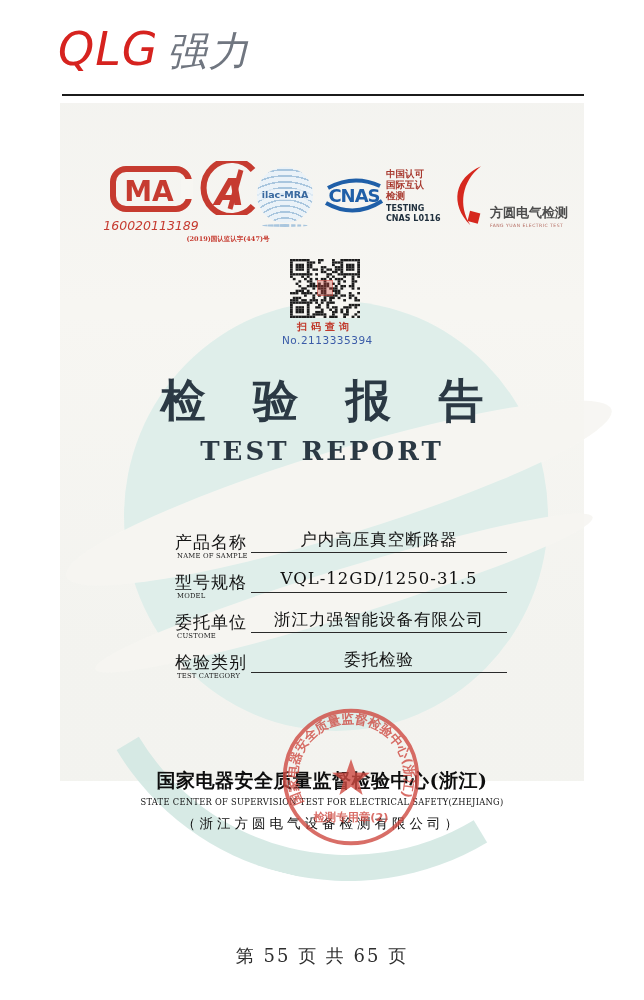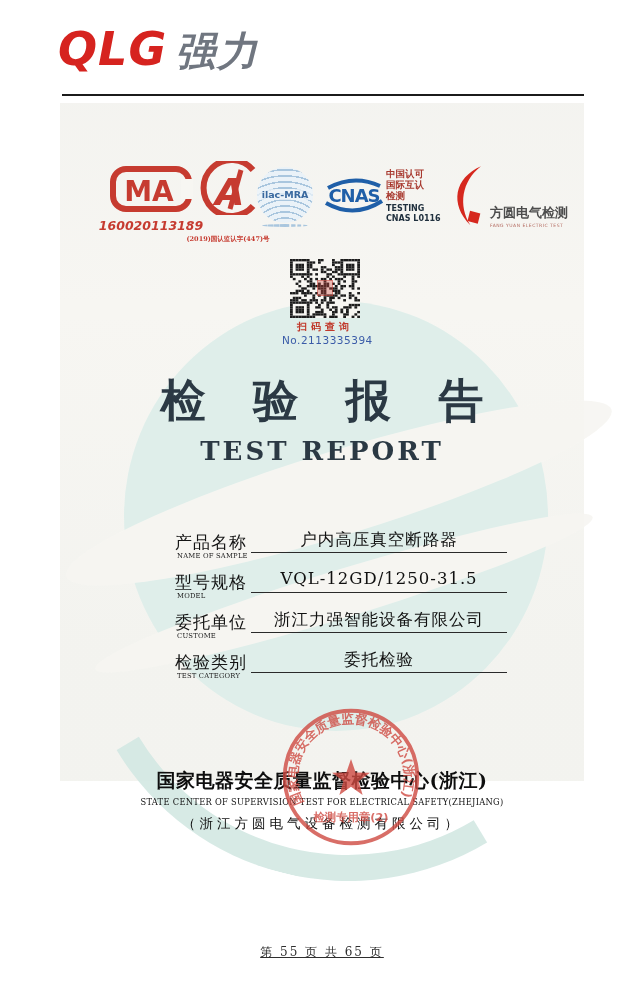--- a/index.html
+++ b/index.html
@@ -6,21 +6,21 @@
   html,body { background:#ffffff; }
   body {
     width:644px; height:1000px; position:relative; overflow:hidden;
     font-family:"DejaVu Serif","Liberation Serif",serif;
     color:#1c1c1c;
   }
   .page { position:absolute; inset:0; background:#ffffff; }
 
   
   .logo { position:absolute; left:58px; top:22px; font-family:"DejaVu Sans","Liberation Sans",sans-serif;
-          font-style:italic; font-weight:700; white-space:nowrap; }
+          font-style:italic; font-weight:400; white-space:nowrap; }
   .logo-en { font-size:46px; color:#d6231f; letter-spacing:1px; }
   .logo-cn { font-size:40px; color:#707680; margin-left:8px; letter-spacing:2px; }
   .header-rule { position:absolute; left:62px; top:94px; width:522px; height:2px; background:#1b1b1b; }
 
   
   .scan { position:absolute; left:60px; top:103px; width:524px; height:678px;
           background:#f7f6f2;
           background-image:linear-gradient(180deg, rgba(190,200,205,0.06), rgba(255,255,255,0) 30%, rgba(170,190,185,0.05) 80%); }
 
   
@@ -31,21 +31,21 @@
   .wm-band2 { position:absolute; left:-40px; top:268px; width:520px; height:48px; background:#f7f6f2;
               border-radius:50%; transform:rotate(-17deg); }
   .wm-tail { position:absolute; left:-46px; top:40px; width:540px; height:540px; border:26px solid transparent;
              border-bottom-color:#d3e8e3; border-radius:50%; transform:rotate(14deg); }
 
   .scan-content { position:absolute; inset:0; z-index:1; }
 
   
   .mark { position:absolute; text-align:center; }
   .mark-cma { left:32px; top:62px; width:118px; }
-  .cma-number { font-family:"DejaVu Sans","Liberation Sans",sans-serif; font-weight:700; font-style:italic;
+  .cma-number { font-family:"DejaVu Sans","Liberation Sans",sans-serif; font-weight:400; font-style:italic;
                 font-size:12.5px; color:#c63b30; margin-top:1px; letter-spacing:0; white-space:nowrap; }
   .mark-cal { left:122px; top:58px; width:92px; }
   .cal-caption { font-size:6.5px; color:#c63b30; font-weight:bold; margin-top:16px; white-space:nowrap; }
   .mark-ilac { left:196px; top:64px; width:58px; }
   .ilac-circle { width:56px; height:56px; border-radius:50%; margin:0 auto; position:relative; overflow:hidden;
                  background:repeating-radial-gradient(circle at 50% 135%, #a9c6de 0 1.5px, #eaf2f8 1.5px 6px); }
   .ilac-label { position:absolute; left:0; right:0; top:22px; font-family:"DejaVu Sans","Liberation Sans",sans-serif;
                 font-size:9.5px; font-weight:bold; color:#39699f; background:rgba(238,244,249,.75); }
   .ilac-fringe { width:46px; margin:1px auto 0; border-bottom:3px dotted #a9c6de; border-radius:50%; }
   .mark-cnas { left:262px; top:66px; width:120px; display:flex; text-align:left; }
@@ -87,22 +87,22 @@
                color:#0e0e0e; letter-spacing:.5px; white-space:nowrap; }
   .footer-en { position:absolute; left:0; right:0; top:694px; text-align:center; font-size:8.3px; font-weight:normal;
                color:#101010; letter-spacing:.3px; white-space:nowrap; }
   .footer-co { position:absolute; left:0; right:0; top:712px; text-align:center; font-size:13.5px;
                color:#101010; letter-spacing:4px; white-space:nowrap; }
 
   
   .seal { position:absolute; left:220px; top:603px; width:142px; height:142px; z-index:3; opacity:.8; pointer-events:none; }
 
   
-  .pagination { position:absolute; left:0; right:0; top:944px; text-align:center; font-size:12px; color:#2e2e2e;
-                letter-spacing:2px;text-decoration:underline; }
+  .pagination { position:absolute; left:0; right:0; top:944px; text-align:center; font-size:18px; color:#2e2e2e;
+                letter-spacing:2px; }
 
   svg text { font-family:"DejaVu Sans","Liberation Sans",sans-serif; }
 </style>
 </head>
 <body>
 
 <div class="page">
 
   <div class="logo">
     <span class="logo-en">QLG</span><span class="logo-cn">强力</span>

